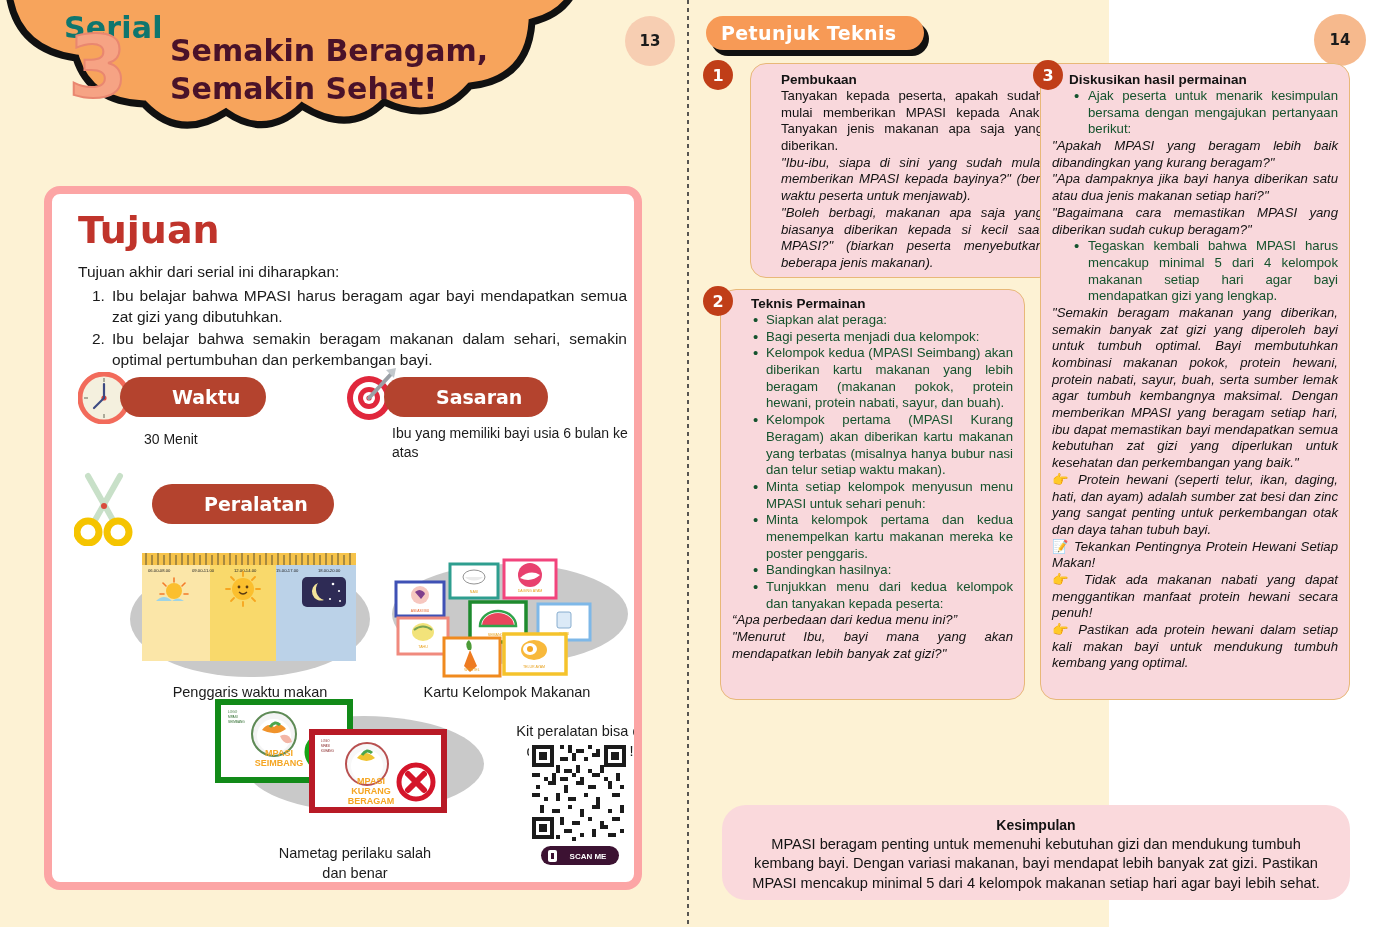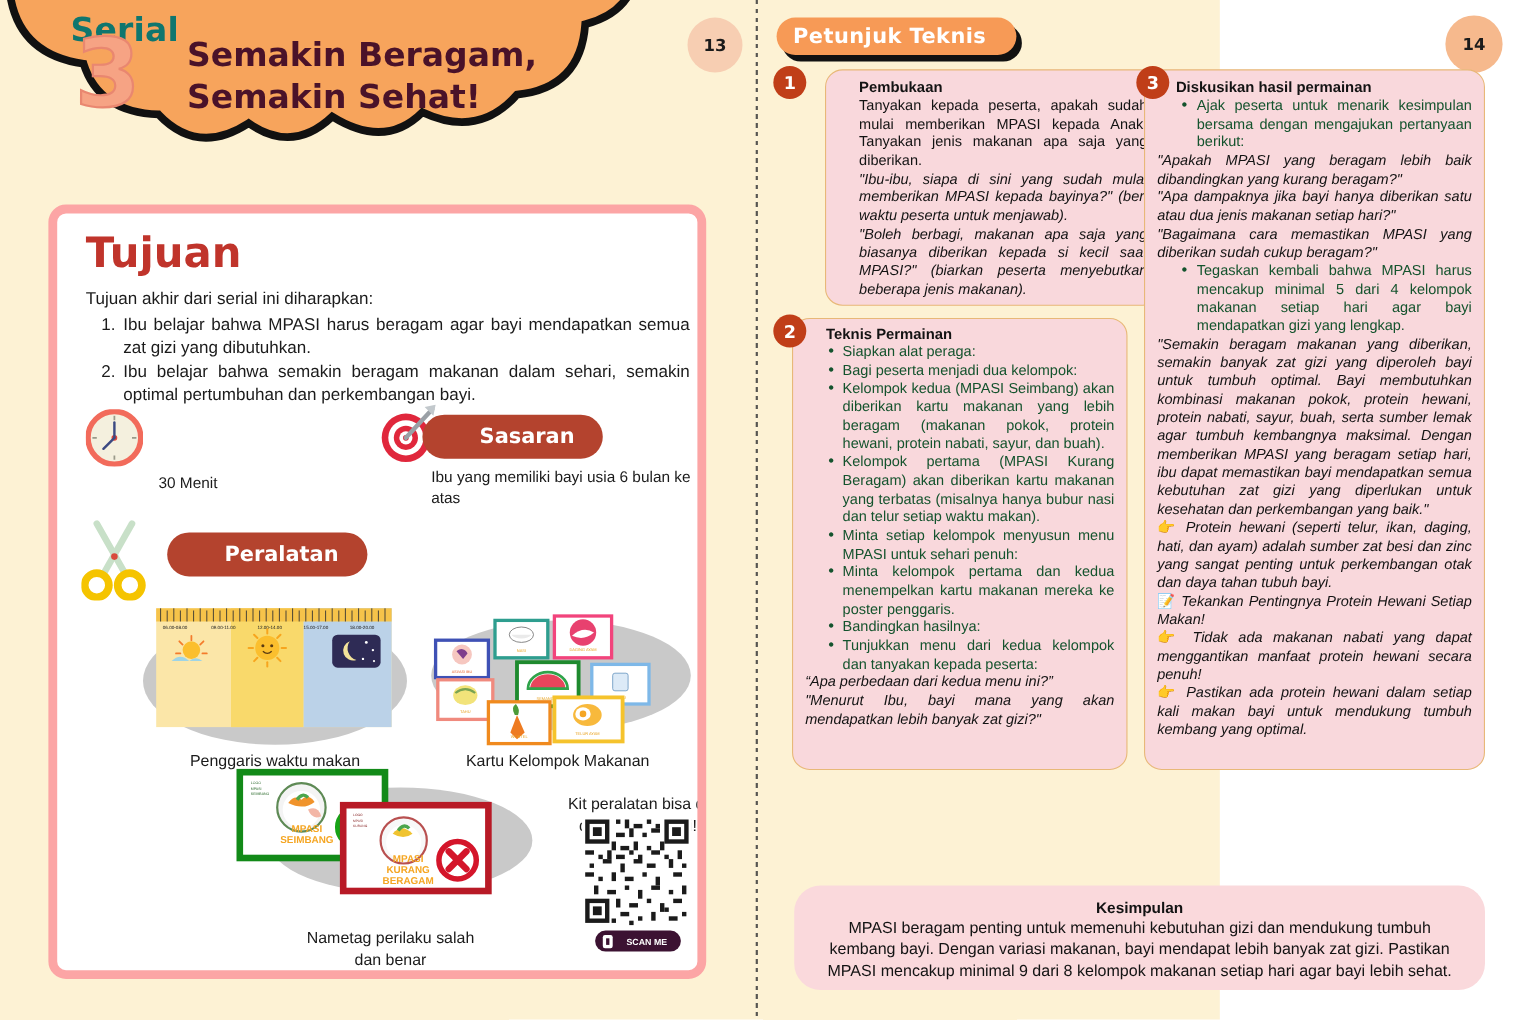--- a/index.html
+++ b/index.html
@@ -213,20 +213,23 @@
       <circle cx="26" cy="26" r="2.6" fill="#E0453A"></circle>
       <line x1="26" y1="26" x2="26" y2="12" stroke="#3C4A82" stroke-width="2.2" stroke-linecap="round"></line>
       <line x1="26" y1="26" x2="16" y2="36" stroke="#3C4A82" stroke-width="2.2" stroke-linecap="round"></line>
       <g stroke="#9a9a8a" stroke-width="1.6">
         <line x1="26" y1="6" x2="26" y2="10"></line>
           <line x1="26" y1="42" x2="26" y2="46"></line>
         <line x1="6" y1="26" x2="10" y2="26"></line>
           <line x1="42" y1="26" x2="46" y2="26"></line>
       </g>
     </svg>
+    <div class="pill waktu">
+      <span>Waktu</span>
+    </div>
     <div class="pill-caption cap-waktu">30 Menit</div>
 
     <svg class="target-icon" viewBox="0 0 58 58">
       <circle cx="27" cy="32" r="22" fill="#E0273C"></circle>
       <circle cx="27" cy="32" r="16" fill="#fff"></circle>
       <circle cx="27" cy="32" r="11" fill="#E0273C"></circle>
       <circle cx="27" cy="32" r="6" fill="#fff"></circle>
       <circle cx="27" cy="32" r="2.6" fill="#E0273C"></circle>
       <line x1="27" y1="32" x2="51" y2="6" stroke="#9aa0a6" stroke-width="4" stroke-linecap="round"></line>
       <path d="M44,4 L54,2 L52,12 Z" fill="#c2c8cc"></path>
@@ -585,16 +588,16 @@
       </div>
       <div class="ptext ital" style="margin-left:-17px">
         <span class="emoji">👉</span>
         <span>Pastikan ada protein hewani dalam setiap kali makan bayi untuk mendukung tumbuh kembang yang optimal.</span>
       </div>
     </div>
   </div>
 
   <div class="pink-box box-kesimpulan">
     <div class="kes-title">Kesimpulan</div>
-    <div class="kes-text">MPASI beragam penting untuk memenuhi kebutuhan gizi dan mendukung tumbuh kembang bayi. Dengan variasi makanan, bayi mendapat lebih banyak zat gizi. Pastikan MPASI mencakup minimal 9 dari 8 kelompok makanan setiap hari agar bayi lebih sehat.</div>
+    <div class="kes-text">MPASI beragam penting untuk memenuhi kebutuhan gizi dan mendukung tumbuh kembang bayi. Dengan variasi makanan, bayi mendapat lebih banyak zat gizi. Pastikan MPASI mencakup minimal 5 dari 4 kelompok makanan setiap hari agar bayi lebih sehat.</div>
   </div>
 
 </div>
 
 </body></html>

